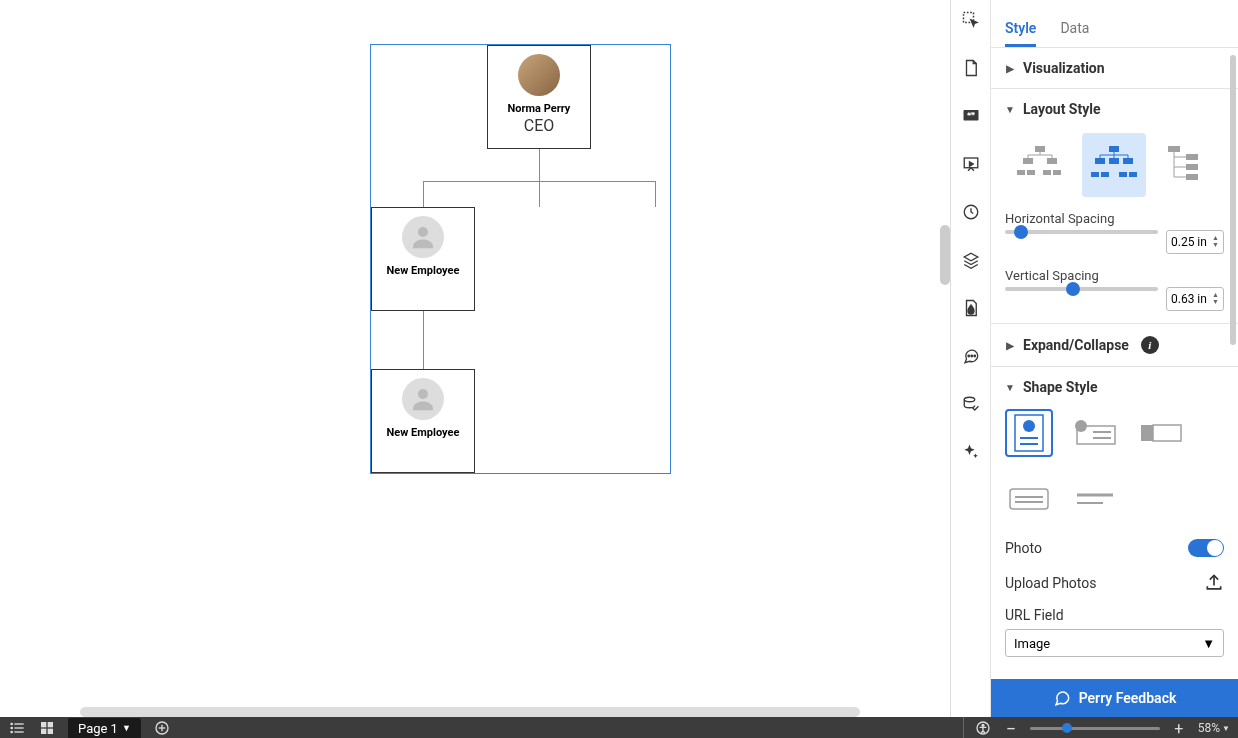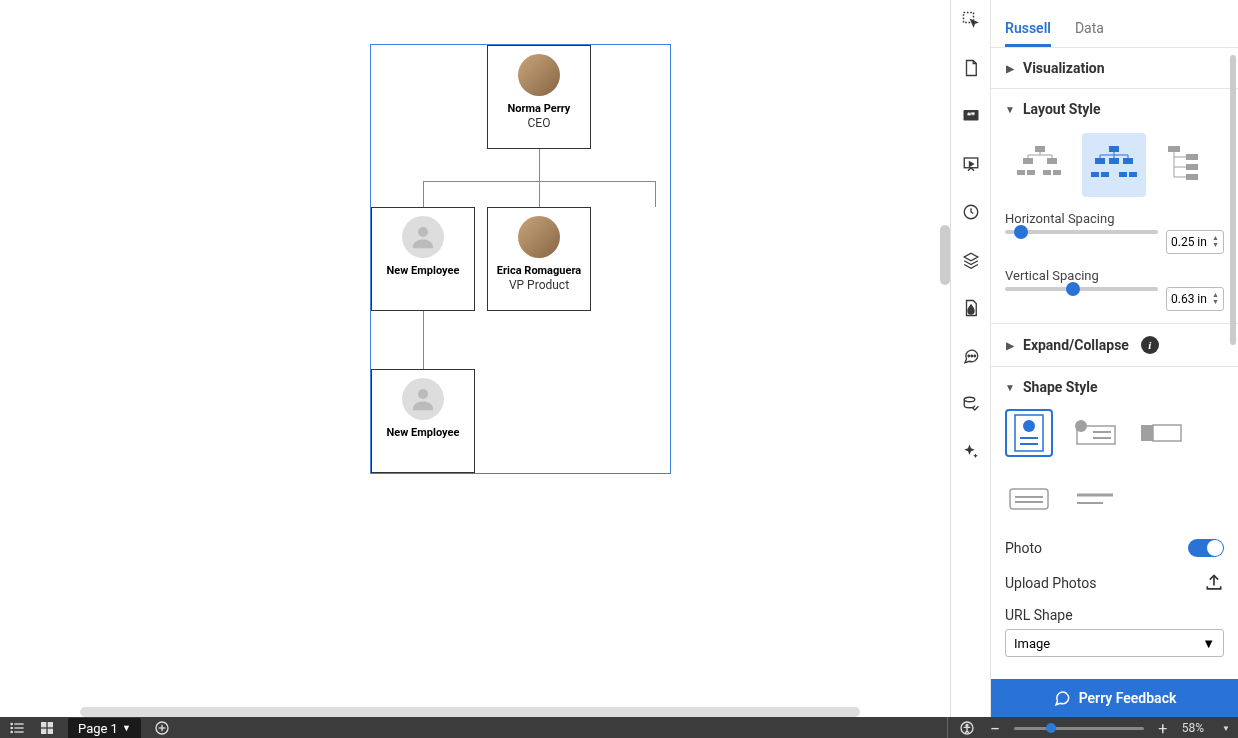--- a/index.html
+++ b/index.html
@@ -6,21 +6,21 @@
 body { width: 1238px; height: 738px; display: flex; flex-direction: column; overflow: hidden; background: #fff; }
 .main-area { flex: 1; display: flex; position: relative; }
 .canvas { flex: 1; position: relative; background: #fff; }
 
 .org-container { position: absolute; left: 370px; top: 44px; width: 301px; height: 430px; border: 1px solid #3a81e0; }
 .node { position: absolute; width: 104px; height: 104px; background: #fff; border: 1px solid #333; display: flex; flex-direction: column; align-items: center; justify-content: flex-start; padding-top: 8px; }
 .node .photo { width: 42px; height: 42px; border-radius: 50%; background: #ddd; display: flex; align-items: center; justify-content: center; }
 .node .photo.placeholder svg { width: 30px; height: 30px; fill: #bbb; }
 .node .photo.has-img { background: linear-gradient(135deg, #c8a57a, #876543); }
 .node .name { font-size: 11px; font-weight: 700; margin-top: 6px; text-align: center; color: #000; }
-.node .role { font-size: 12px; color: #333; text-align: center; margin-top: 1px; }
+.node .role { font-size: 16px; color: #333; text-align: center; margin-top: 1px; }
 .conn { position: absolute; background: #888; }
 
 .photo-ceo { background: radial-gradient(circle at 50% 30%, #5a3a2a 0%, #2a1a15 40%, #d4a574 41%, #c09060 60%, #fff 61%); }
 .photo-erica { background: radial-gradient(circle at 50% 30%, #1a1410 0%, #2a1a15 35%, #e0b88a 36%, #d0a878 55%, #e8a040 56%); }
 .photo-russell { background: radial-gradient(circle at 50% 30%, #2a2018 0%, #3a2a20 30%, #7a5038 31%, #6a4832 55%, #e86030 56%); }
 
 .canvas-scrollbar { position: absolute; right: 0; top: 225px; width: 10px; height: 60px; background: #ccc; border-radius: 5px; }
 .canvas-hscroll { position: absolute; bottom: 0; left: 80px; width: 780px; height: 10px; background: #ddd; border-radius: 5px; }
 
 .right-rail { width: 288px; border-left: 1px solid #ddd; display: flex; background: #fff; }
@@ -71,21 +71,21 @@
 .feedback { height: 38px; background: #2972d6; color: #fff; display: flex; align-items: center; justify-content: center; gap: 8px; font-size: 14px; font-weight: 600; cursor: pointer; }
 
 .bottom-bar { height: 28px; background: #3c3c3c; display: flex; align-items: center; color: #ddd; padding: 0 8px; }
 .bottom-bar .left { display: flex; align-items: center; gap: 12px; }
 .bottom-bar .icon-b { width: 18px; height: 18px; cursor: pointer; display: flex; align-items: center; justify-content: center; }
 .page-btn { background: #1a1a1a; border-radius: 2px; padding: 3px 10px; font-size: 13px; color: #fff; cursor: pointer; display: flex; align-items: center; gap: 4px; }
 .bottom-bar .right { margin-left: auto; display: flex; align-items: center; gap: 10px; }
 .bottom-bar .sep { width: 1px; height: 22px; background: #666; }
 .zoom-range { width: 130px; height: 3px; background: #888; position: relative; border-radius: 2px; }
 .zoom-range .zthumb { position: absolute; width: 10px; height: 10px; background: #2a7ad8; border-radius: 50%; top: -4px; left: 25%; }
-.zoom-val { font-size: 12px; display: flex; align-items: center; gap: 18px; }
+.zoom-val { font-size: 12px; display: flex; align-items: center; gap: 2px; }
 </style>
 </head>
 <body>
 
 <div class="main-area">
   <div class="canvas">
     <div class="org-container">
 
       <div class="conn" style="left:168px; top:104px; width:1px; height:32px;"></div>
       <div class="conn" style="left:52px; top:136px; width:232px; height:1px;"></div>
@@ -103,25 +103,20 @@
       <div class="node" style="left:0; top:162px;">
         <div class="photo placeholder">
           <svg viewBox="0 0 24 24">
               <circle cx="12" cy="8" r="4"></circle>
               <path d="M4 20c0-4 4-6 8-6s8 2 8 6v1H4z"></path>
             </svg>
         </div>
         <div class="name">New Employee</div>
       </div>
 
-      <div class="node" style="left:116px; top:162px;">
-        <div class="photo has-img photo-erica"></div>
-        <div class="name">Erica Romaguera</div>
-        <div class="role">VP Product</div>
-      </div>
 
 
       <div class="node" style="left:0; top:324px;">
         <div class="photo placeholder">
           <svg viewBox="0 0 24 24">
               <circle cx="12" cy="8" r="4"></circle>
               <path d="M4 20c0-4 4-6 8-6s8 2 8 6v1H4z"></path>
             </svg>
         </div>
         <div class="name">New Employee</div>
@@ -196,21 +191,21 @@
       <div class="icon">
           <svg width="18" height="18" viewBox="0 0 24 24" fill="currentColor">
             <path d="M10 2l2 5 5 2-5 2-2 5-2-5-5-2 5-2z"></path>
             <path d="M18 14l1 2 2 1-2 1-1 2-1-2-2-1 2-1z"></path>
           </svg>
         </div>
     </div>
 
     <div class="panel">
       <div class="panel-tabs">
-        <div class="tab active">Russell</div>
+        <div class="tab active">Style</div>
         <div class="tab">Data</div>
       </div>
 
       <div class="panel-body">
         <div class="section">
           <div class="section-head">
             <span class="arrow">▶</span>
             <span>Visualization</span>
           </div>
         </div>
@@ -354,21 +349,21 @@
           <div class="toggle-row">
             <span>Upload Photos</span>
             <svg class="upload-icon" viewBox="0 0 24 24" fill="none" stroke="#333" stroke-width="2">
                 <path d="M4 16v3h16v-3"></path>
                 <path d="M12 3v12"></path>
                 <path d="M7 8l5-5 5 5"></path>
               </svg>
           </div>
 
           <div style="margin-top:14px;">
-            <div style="font-size:14px;color:#333;">URL Shape</div>
+            <div style="font-size:14px;color:#333;">URL Field</div>
             <div class="select-box">
               <span>Image</span>
               <span>▼</span>
             </div>
           </div>
         </div>
       </div>
 
       <div class="panel-scrollbar"></div>
 

